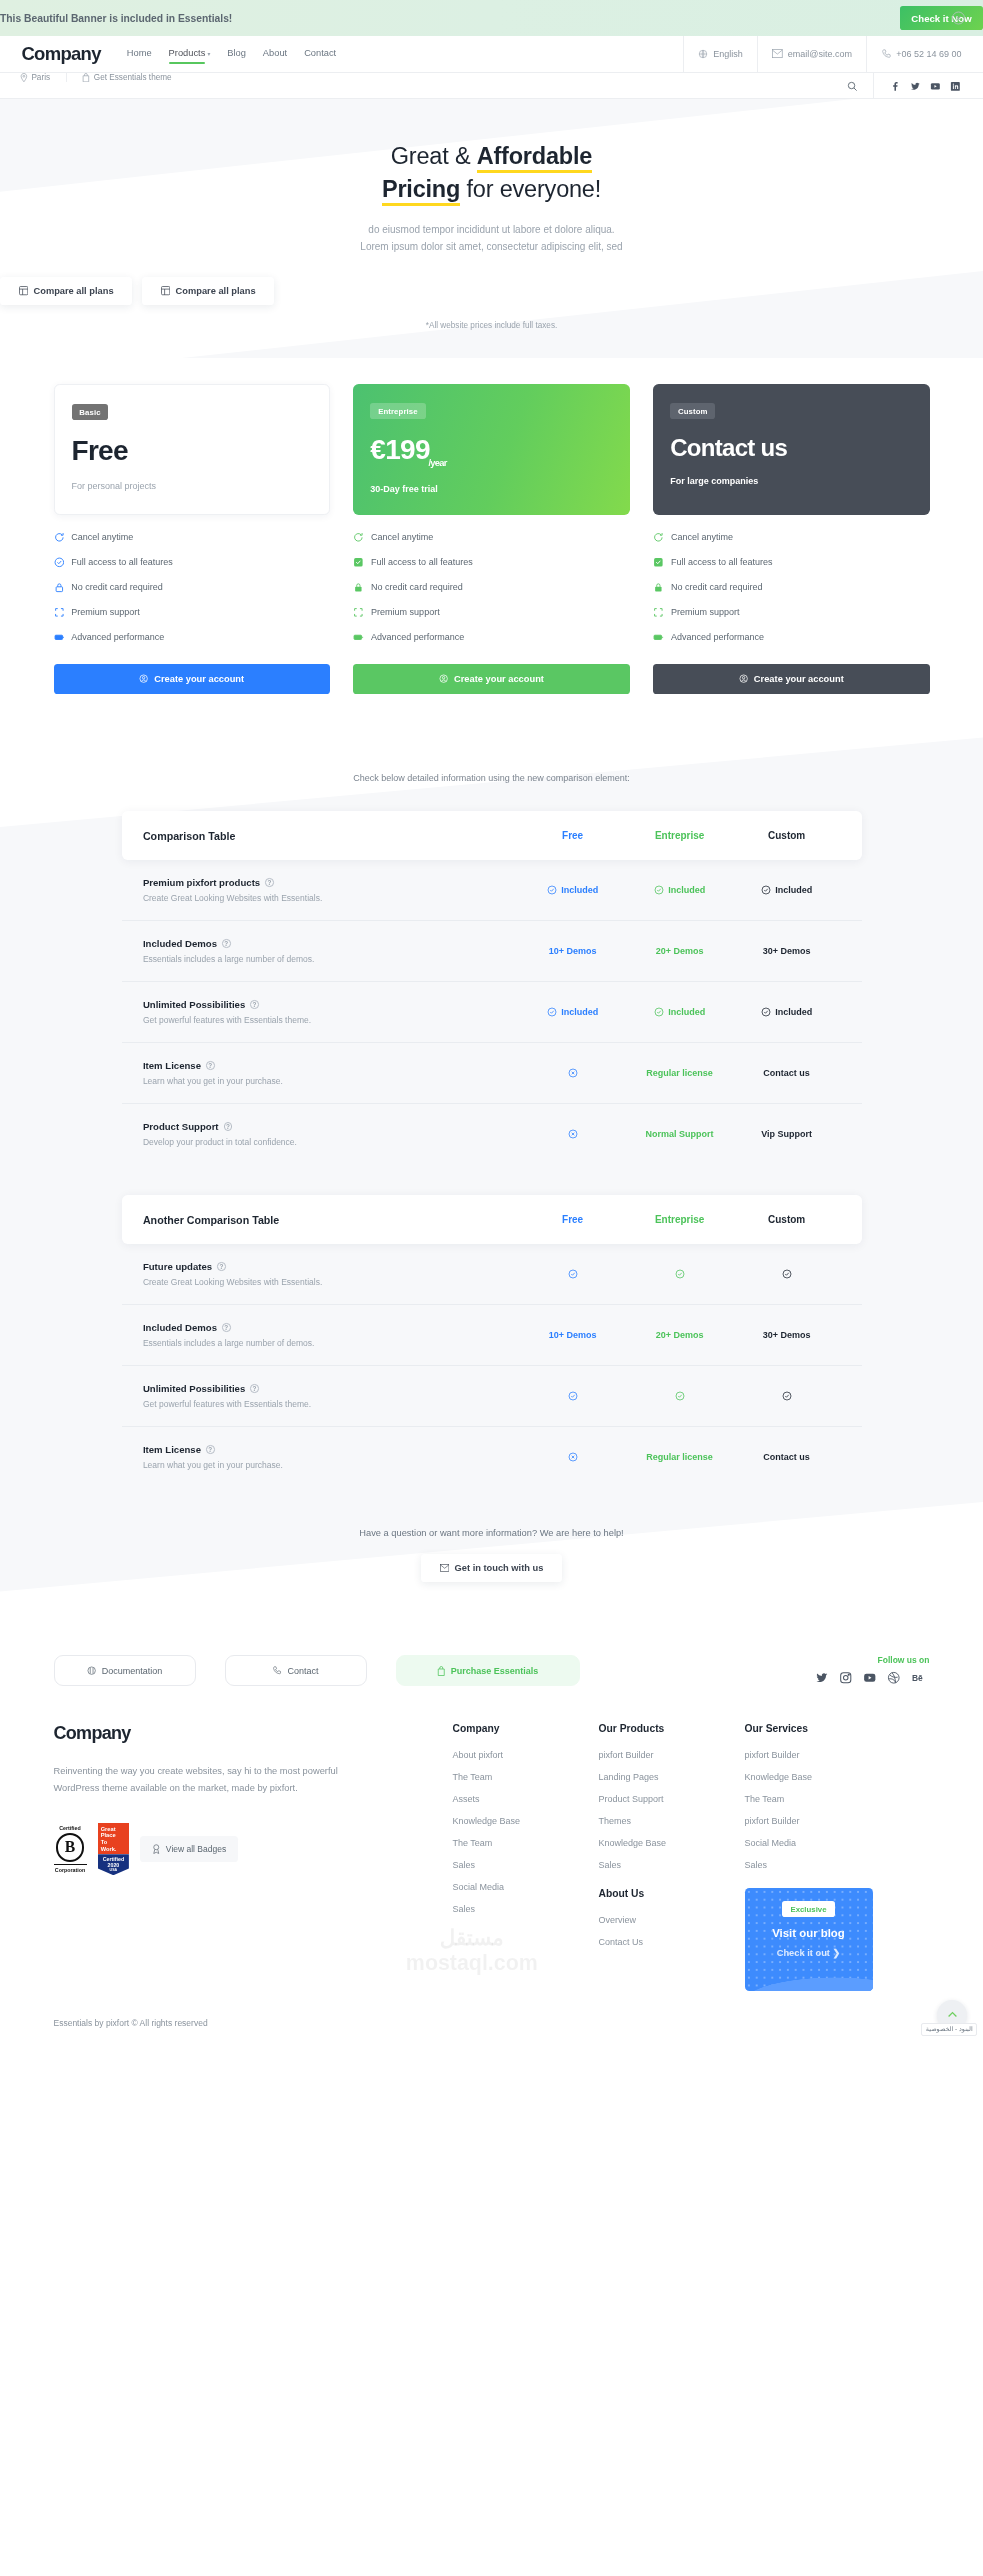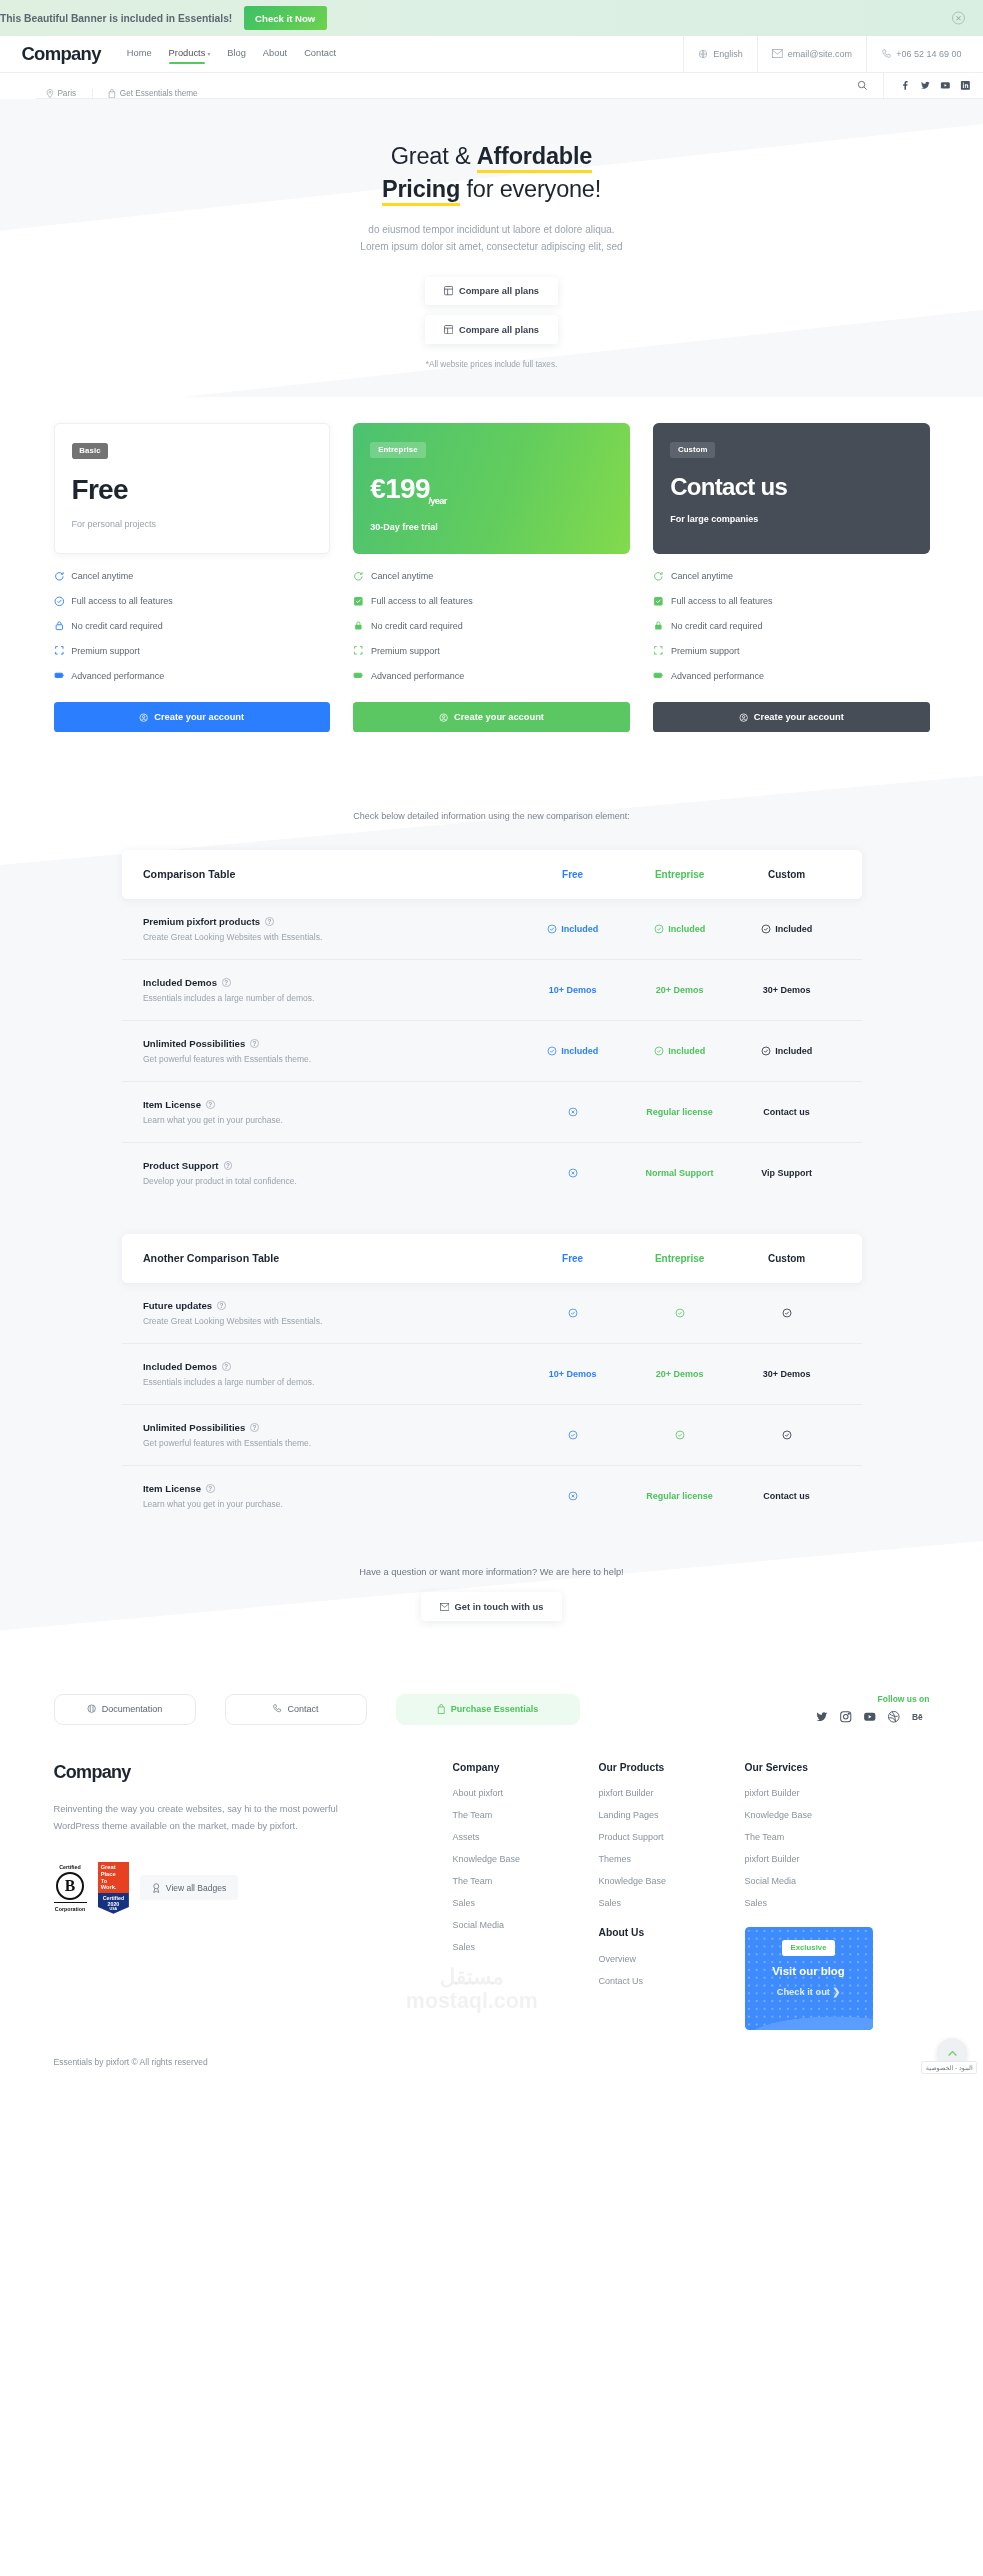--- a/index.html
+++ b/index.html
@@ -10,21 +10,21 @@
     color: #303741;
     width: 983px;
     overflow-x: hidden;
   }
   .page { width: 983px; position: relative; }
 
   
   .top-banner {
     height: 36px;
     background: linear-gradient(90deg,#dff0e1 0%,#dcf0e3 50%,#d9efe2 100%);
-    display: flex; align-items: center; justify-content: flex-start;
+    display: flex; align-items: center; justify-content: space-between;
     position: relative;
   }
   .top-banner-text { font-size: 10.3px; color: #5b6670; font-weight: 600; }
   .top-banner-btn {
     margin-left: 11.4px;
     background: linear-gradient(135deg,#3cc065 0%,#6ed24f 100%);
     color: #fff; font-size: 9.6px; font-weight: 700;
     border: none; border-radius: 2.8px; padding: 6.4px 11.4px; cursor: pointer;
   }
   .banner-close {
@@ -54,22 +54,22 @@
   .header-right { margin-left: auto; display: flex; align-items: stretch; height: 37px; }
   .hr-cell {
     display: flex; align-items: center; gap: 5px; padding: 0 14.2px;
     font-size: 9px; color: #8a939d; border-left: 0.7px solid #eceef1; cursor: pointer;
   }
   .hr-cell:last-child { padding-right: 21.4px; }
   .ico { display: inline-block; line-height: 0; }
 
   
   .subheader {
-    height: 26px; background: #fff; display: flex; align-items: flex-end;
-    padding: 0 10px; border-bottom: 0.7px solid #eceef1; font-size: 8.2px; color: #8a939d; margin-left: 36px;
+    height: 26px; background: #fff; display: flex; align-items: flex-start;
+    padding: 0 20px; border-bottom: 0.7px solid #eceef1; font-size: 8.2px; color: #8a939d;
   }
   .sub-cell { display: flex; align-items: center; gap: 3.6px; padding-right: 15.7px; cursor: pointer; }
   .sub-cell + .sub-cell { border-left: 0.7px solid #eceef1; padding-left: 15.7px; }
   .sub-right { margin-left: auto; display: flex; align-items: center; height: 26px; }
   .search-ico { padding: 0 15.7px; cursor: pointer; display: flex; align-items: center; }
   .socials { display: flex; align-items: center; gap: 9.3px; padding-left: 15.7px; padding-right: 2.8px; border-left: 0.7px solid #eceef1; height: 26px; }
   .socials span { cursor: pointer; color: #4b5563; line-height: 0; }
 
   
   .hero {
@@ -86,21 +86,21 @@
   }
   h1.hero-title b { font-weight: 800; }
   .hl { position: relative; display: inline-block; }
   .hl::after {
     content: ""; position: absolute; left: 0; right: 0; bottom: 0.7px;
     height: 2.8px; background: #ffd81f; z-index: -1;
   }
   .hero-sub {
     margin-top: 14.2px; font-size: 10px; line-height: 1.72; color: #9aa3ad; font-weight: 400;
   }
-  .hero-btns { margin-top: 21.4px; display: flex; flex-direction: column; align-items: center; gap: 10px; }
+  .hero-btns { margin-top: 21.4px; display: flex; align-items: center; gap: 10px; }
   .white-btn {
     background: #fff; border: none; border-radius: 3.6px;
     box-shadow: 0 2.1px 8.5px rgba(25,40,70,.09);
     padding: 9.3px 18.5px; font-size: 9.3px; color: #3c4450; font-weight: 600;
     display: inline-flex; align-items: center; gap: 5.7px; cursor: pointer;
   }
   .hero-note { margin-top: 15.7px; font-size: 8.2px; color: #9aa3ad; padding-bottom: 28.5px; }
 
   
   .pricing-wrap { background: #fff; padding: 26px 0 0; }

